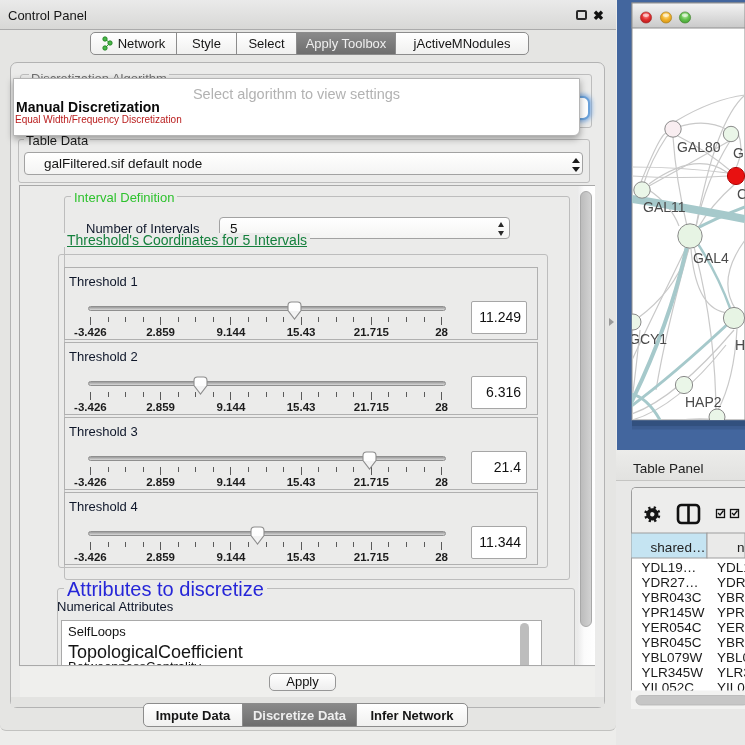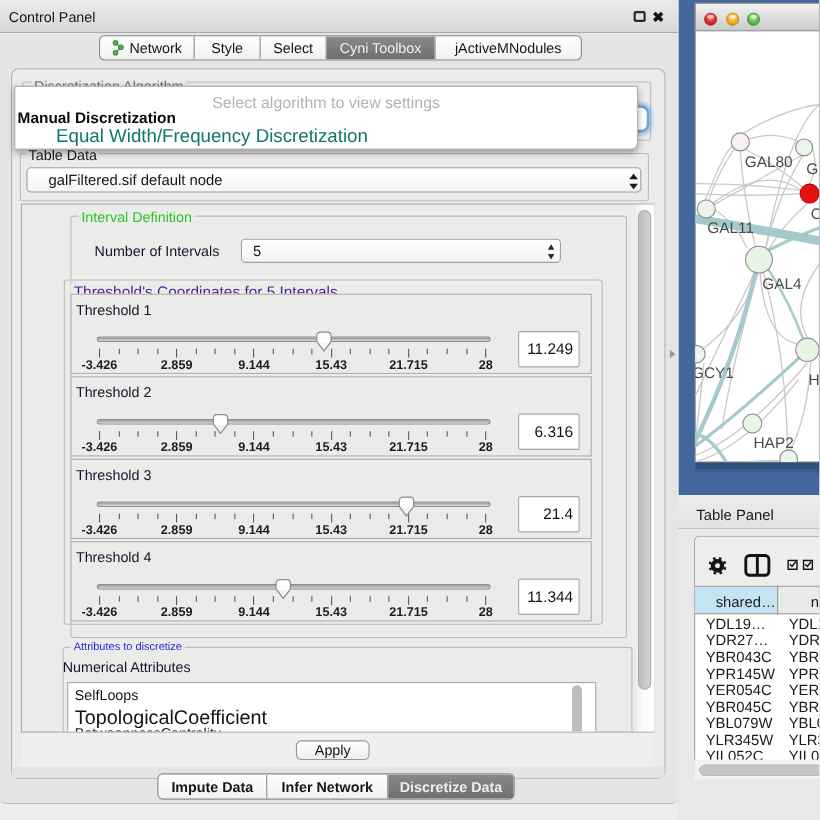--- a/index.html
+++ b/index.html
@@ -40,21 +40,21 @@
     <div class="it" style="width:86px;">
       <svg width="12" height="15" viewBox="0 0 12 15" style="margin-right:4px;">
         <line x1="3" y1="3" x2="8" y2="7" stroke="#2e9e2e" stroke-width="1"></line>
         <line x1="3" y1="12" x2="8" y2="7" stroke="#2e9e2e" stroke-width="1"></line>
         <circle cx="3" cy="3" r="2.2" fill="#49b849" stroke="#1c7a1c" stroke-width="0.8"></circle>
         <circle cx="8" cy="7" r="2.2" fill="#49b849" stroke="#1c7a1c" stroke-width="0.8"></circle>
         <circle cx="3" cy="12" r="2.2" fill="#49b849" stroke="#1c7a1c" stroke-width="0.8"></circle>
       </svg>Network</div>
     <div class="it" style="width:60px;">Style</div>
     <div class="it" style="width:60px;">Select</div>
-    <div class="it sel" style="width:99px;">Cyni Toolbox</div>
+    <div class="it sel" style="width:99px;">Apply Toolbox</div>
     <div class="it" style="width:132px;">jActiveMNodules</div>
   </div>
 
   <div class="abs" style="left:10px;top:62px;width:595px;height:646px;background:#ebebea;border:1px solid #b3b3b3;border-radius:7px;"></div>
 
   <div class="fs" style="left:20px;top:74px;width:572px;height:54px;"></div>
   <div class="abs" style="left:29px;top:71px;font-size:13px;color:#6e6e6e;background:#ebebea;padding:0 2px;">Discretization Algorithm</div>
 
   <div class="abs" style="left:40px;top:96px;width:550px;height:24px;border-radius:7px;background:#fff;border:2px solid #6ba1d9;box-shadow:0 0 4px 2px rgba(110,160,220,0.8);"></div>
 
@@ -69,21 +69,21 @@
 
     <div class="fs" style="left:44px;top:10px;width:506px;height:384px;"></div>
     <div class="fslabel" style="left:51px;top:5px;color:#2ec22e;">Interval Definition</div>
     <div class="tlabel" style="left:66px;top:35px;">Number of Intervals</div>
     <div class="abs" style="left:199px;top:31px;width:291px;height:22px;background:linear-gradient(#ffffff,#f4f4f3);border:1px solid #a2a2a2;border-radius:4px;"></div>
     <div class="abs" style="left:210px;top:34.5px;font-size:13.5px;color:#141414;">5</div>
     <div class="abs" style="left:478px;top:36px;width:0;height:0;border-left:3.5px solid transparent;border-right:3.5px solid transparent;border-bottom:5px solid #2a2a2a;"></div>
     <div class="abs" style="left:478px;top:44.5px;width:0;height:0;border-left:3.5px solid transparent;border-right:3.5px solid transparent;border-top:5px solid #2a2a2a;"></div>
 
     <div class="fs" style="left:38px;top:68px;width:490px;height:314px;"></div>
-    <div class="fslabel" style="left:44px;top:72px;color:#4c1d95;font-size:14px;">Threshold's Coordinates for 5 Intervals</div>
+    <div class="fslabel" style="left:44px;top:47px;color:#15803d;font-size:14px;text-decoration:underline;">Threshold's Coordinates for 5 Intervals</div>
 
     <div class="tpanel" style="left:44px;top:81px;width:474px;height:73px;">
       <div class="tlabel" style="left:4px;top:6px;">Threshold 1</div>
       <div class="track" style="left:22.5px;top:38px;width:358px;"></div>
       <div class="tick" style="left:24.9px;top:49px;height:8px;"></div>
       <div class="tick" style="left:42.5px;top:49px;height:5px;"></div>
       <div class="tick" style="left:60.0px;top:49px;height:5px;"></div>
       <div class="tick" style="left:77.6px;top:49px;height:5px;"></div>
       <div class="tick" style="left:95.1px;top:49px;height:8px;"></div>
       <div class="tick" style="left:112.7px;top:49px;height:5px;"></div>
@@ -245,21 +245,21 @@
               <stop offset="0.56" stop-color="#f2f2f2"></stop>
               <stop offset="1" stop-color="#f6f6f6"></stop>
             </linearGradient>
           </defs>
         <path d="M1,4.5 Q1,1 4.5,1 L10.5,1 Q14,1 14,4.5 L14,9.5 L7.5,18 L1,9.5 Z" fill="url(#thg306)" stroke="#8d8d8d" stroke-width="1.1"></path>
       </svg>
       <div class="vbox" style="left:406px;top:33px;">11.344</div>
     </div>
 
     <div class="fs" style="left:37px;top:402px;width:518px;height:80px;"></div>
-    <div class="fslabel" style="left:44px;top:395.5px;color:#2626d8;font-size:10px;">Attributes to discretize</div>
+    <div class="fslabel" style="left:44px;top:395.5px;color:#2626d8;font-size:20px;">Attributes to discretize</div>
     <div class="tlabel" style="left:37px;top:413px;">Numerical Attributes</div>
     <div class="abs" style="left:41px;top:434px;width:481px;height:46px;background:#ffffff;border:1px solid #a9a9a9;border-bottom:none;">
       <div class="abs" style="left:6px;top:3px;font-size:13px;color:#141414;">SelfLoops</div>
       <div class="abs" style="left:6px;top:20.5px;font-size:18px;color:#141414;">TopologicalCoefficient</div>
       <div class="abs" style="left:6px;top:38px;font-size:13px;color:#141414;">BetweennessCentrality</div>
       <div class="abs" style="left:458px;top:2px;width:9px;height:44px;background:#bdbdbd;border-radius:4.5px 4.5px 0 0;"></div>
     </div>
 
   </div>
 
@@ -268,28 +268,28 @@
 
   <div class="abs" style="left:20px;top:667px;width:575px;height:30px;background:#efefed;"></div>
   <div class="abs" style="left:11px;top:697px;width:593px;height:10px;background:#e3e3e1;"></div>
 
   <div class="abs" style="left:609px;top:318px;width:0;height:0;border-top:4px solid transparent;border-bottom:4px solid transparent;border-left:5px solid #9a9a9a;"></div>
 
   <div class="abs" style="left:269px;top:673px;width:67px;height:18px;background:linear-gradient(#ffffff,#eeeeee);border:1px solid #979797;border-radius:5px;font-size:13px;text-align:center;line-height:16px;color:#111;">Apply</div>
 
   <div class="seg" style="left:143px;top:703px;height:24px;">
     <div class="it" style="width:99px;font-weight:bold;">Impute Data</div>
+    <div class="it sel" style="width:114px;font-weight:bold;">Discretize Data</div>
     <div class="it" style="width:110px;font-weight:bold;">Infer Network</div>
-    <div class="it sel" style="width:114px;font-weight:bold;">Discretize Data</div>
   </div>
 
   <div class="abs" style="left:13px;top:78px;width:567px;height:58px;background:#ffffff;border:1px solid #b5b5b5;border-radius:0 0 6px 0;box-shadow:0 3px 7px rgba(0,0,0,0.35);z-index:50;"></div>
   <div class="abs" style="left:13px;top:86px;width:567px;text-align:center;font-size:14.5px;color:#b2b2b2;z-index:51;">Select algorithm to view settings</div>
   <div class="abs" style="left:16px;top:98.5px;font-size:14px;font-weight:bold;color:#0a0a0a;z-index:51;">Manual Discretization</div>
-  <div class="abs" style="left:15px;top:114px;font-size:17px;color:#0f766e;z-index:51;padding-left:36px;">Equal Width/Frequency Discretization</div>
+  <div class="abs" style="left:15px;top:114px;font-size:10px;color:#b91c1c;z-index:51;">Equal Width/Frequency Discretization</div>
 
   <div class="abs" style="left:617px;top:0;width:128px;height:450px;background:#43669e;"></div>
 
   <svg class="abs" style="left:616px;top:0;z-index:5;" width="129" height="447" viewBox="0 0 129 447">
     <defs>
       <clipPath id="cv">
           <rect x="16" y="28" width="113" height="392"></rect>
         </clipPath>
       <linearGradient id="tbar" x1="0" y1="0" x2="0" y2="1">
         <stop offset="0" stop-color="#f4f4f4"></stop>

